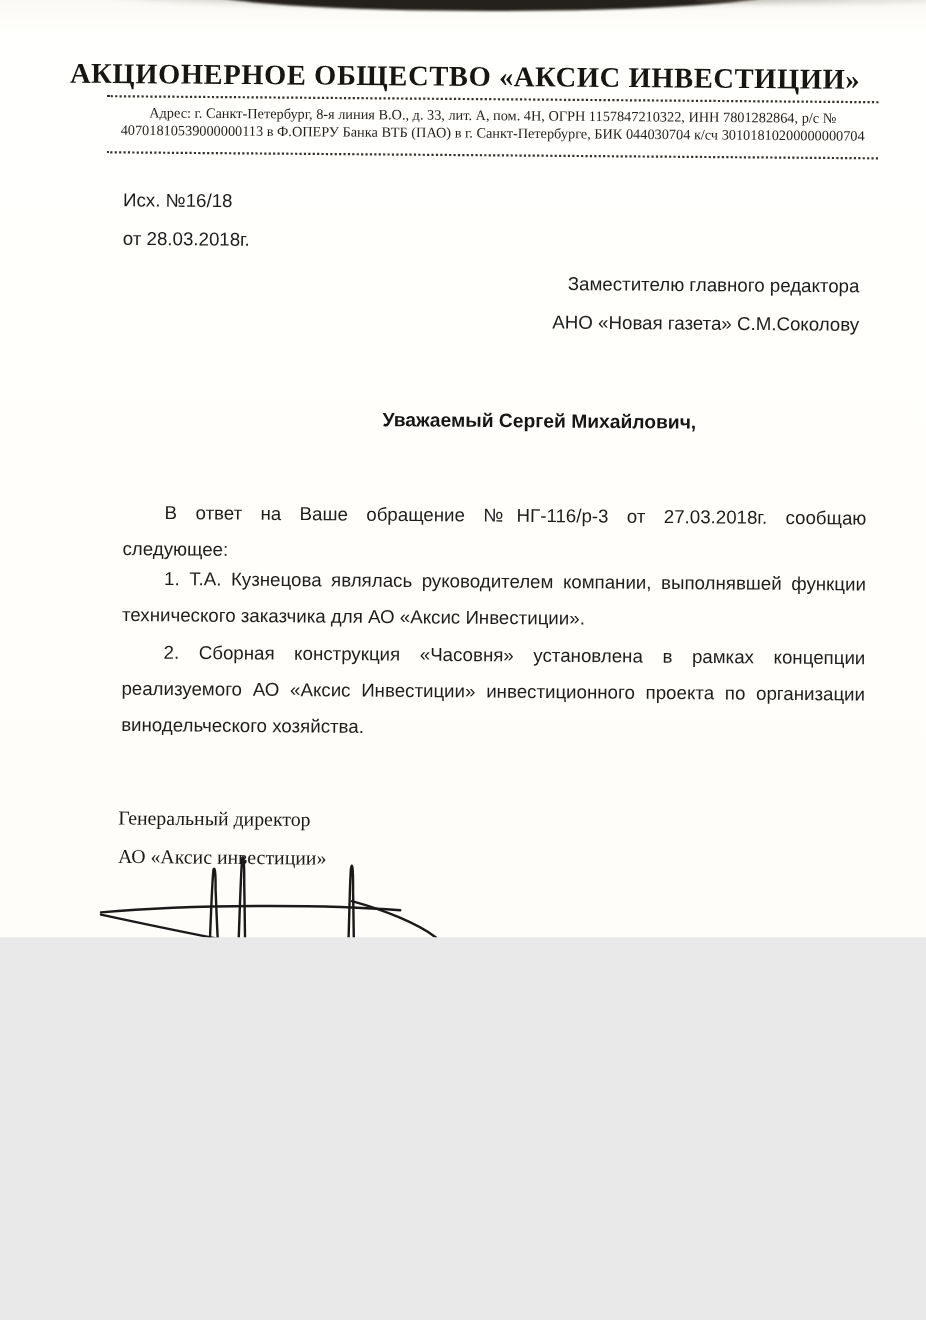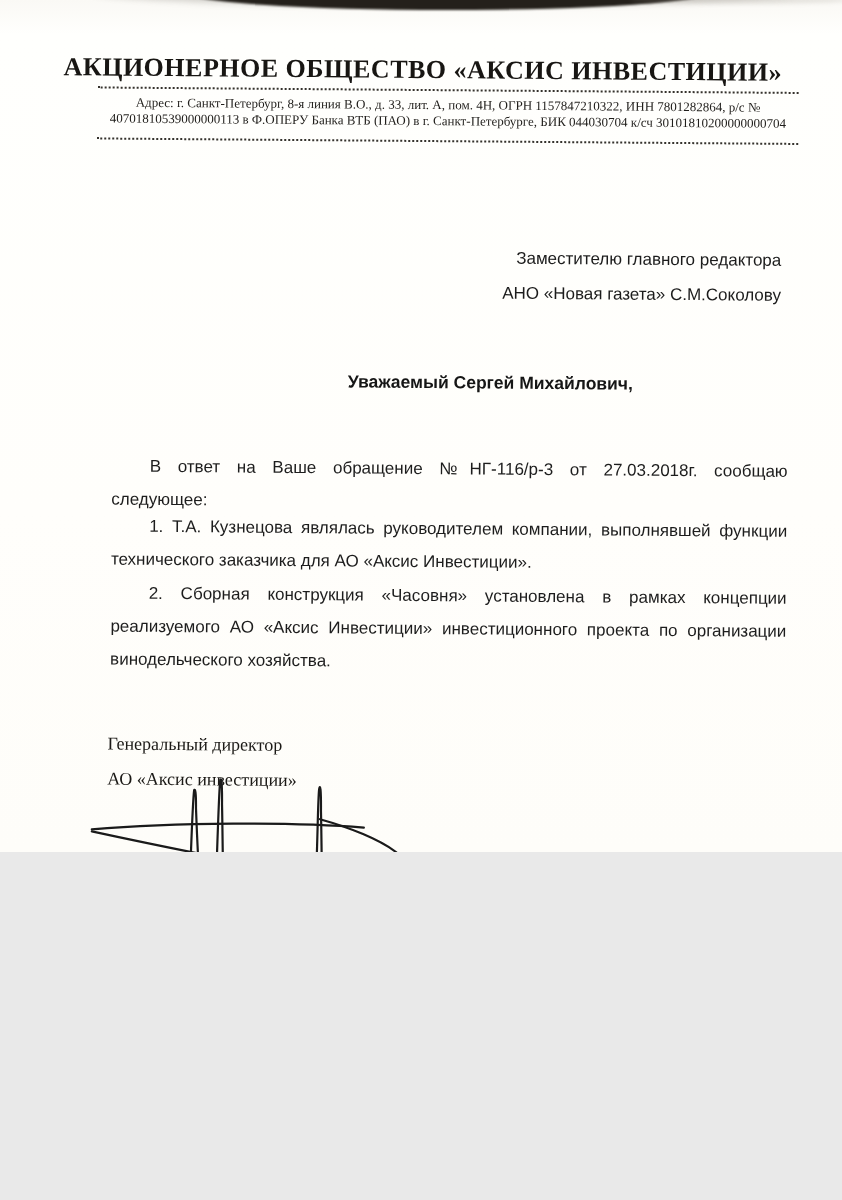--- a/index.html
+++ b/index.html
@@ -111,20 +111,22 @@
     <div class="dotted-rule rule-1"></div>
 
     <div class="letterhead-address">
       <div>Адрес: г. Санкт-Петербург, 8-я линия В.О., д. 33, лит. А, пом. 4Н, ОГРН 1157847210322, ИНН 7801282864, р/с №</div>
       <div>40701810539000000113 в Ф.ОПЕРУ Банка ВТБ (ПАО) в г. Санкт-Петербурге, БИК 044030704 к/сч 30101810200000000704</div>
     </div>
 
     <div class="dotted-rule rule-2"></div>
 
     <div class="ref-block">
+      <div>Исх. №16/18</div>
+      <div>от 28.03.2018г.</div>
     </div>
 
     <div class="recipient-block">
       <div>Заместителю главного редактора</div>
       <div>АНО «Новая газета» С.М.Соколову</div>
     </div>
 
     <div class="salutation">Уважаемый Сергей Михайлович,</div>
 
     <div class="para para-1">

